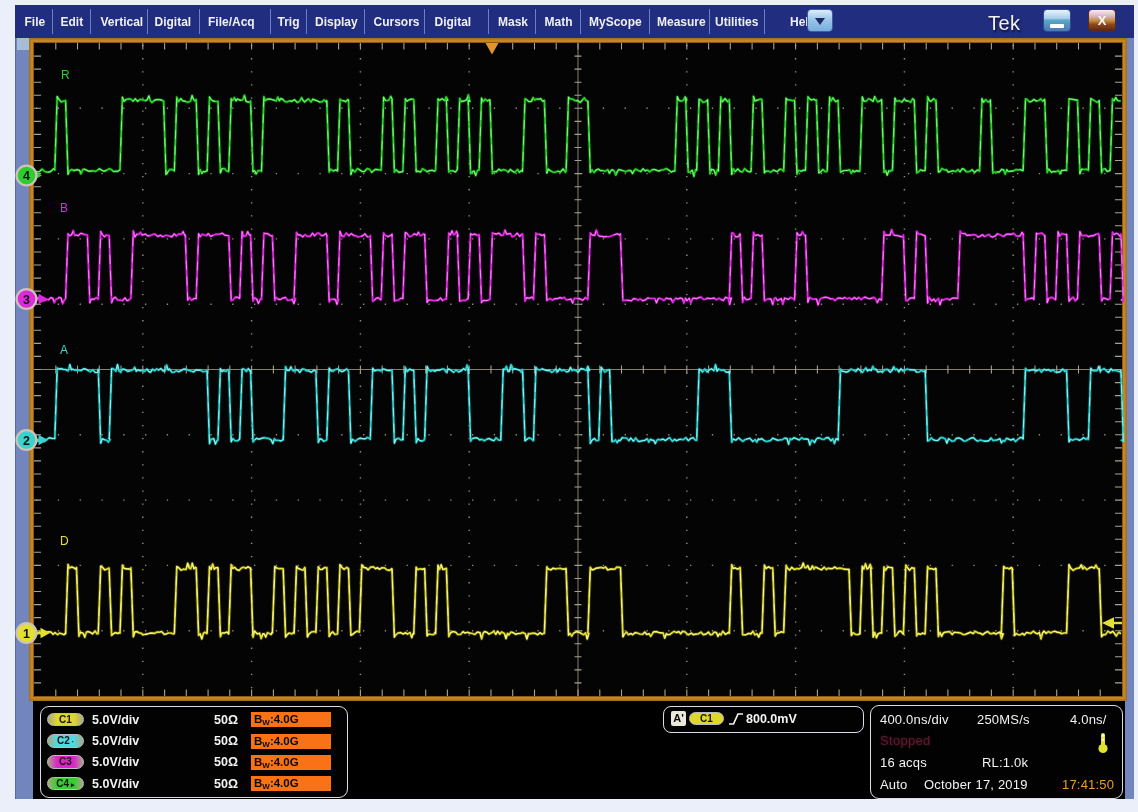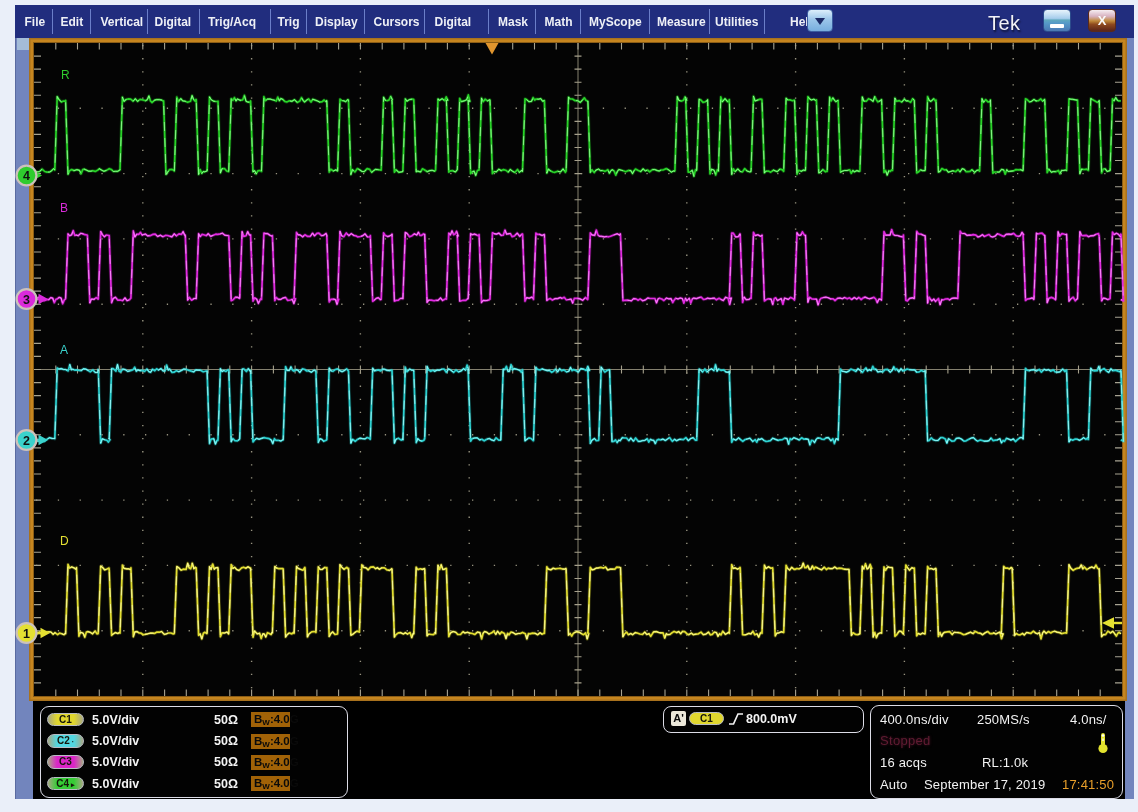--- a/index.html
+++ b/index.html
@@ -17,38 +17,38 @@
 #lstrip:before{content:"";position:absolute;left:1px;top:0px;width:15px;height:12px;background:#a4bcd8}
 #rstrip{position:absolute;left:1125px;top:38px;width:9px;height:761px;background:#7285bd}
 #botblack{position:absolute;left:33px;top:701px;width:1092px;height:98px;background:#000}
 #gratsvg{position:absolute;left:15px;top:37px}
 .panel{position:absolute;background:#020202;border:1.5px solid #dcdce6;border-radius:9px}
 #chpanel{left:40px;top:706px;width:308px;height:92px}
 #trigpanel{left:663px;top:706px;width:201px;height:27px;border-radius:8px}
 #tbpanel{left:870px;top:705px;width:253px;height:94px}
 .pill{position:absolute;width:37px;height:13.5px;border-radius:7px;border:1.5px solid #b8bcc4;color:#15150a;font-size:10px;font-weight:bold;text-align:center;line-height:11px}
 .wt{position:absolute;color:#f4f4f4;font-size:12.5px;font-weight:bold}
-.bwbox{position:absolute;width:39px;height:15px;background:#a16207;color:#0a0a0a;font-size:11.5px;font-weight:bold;padding-left:3px;line-height:14px}
+.bwbox{position:absolute;width:80px;height:15px;background:#f97316;color:#0a0a0a;font-size:11.5px;font-weight:bold;padding-left:3px;line-height:14px}
 .bwbox sub{font-size:8px;font-weight:bold;vertical-align:-2px}
 #trigpanel .abox{position:absolute;left:7px;top:4px;width:15px;height:15px;background:#ece8da;color:#0a0a0a;font-size:11px;font-weight:bold;text-align:center;line-height:15px;border-radius:2px}
 #trigpanel .pill{left:25px;top:4.5px;width:35px}
 #trigpanel .slope{position:absolute;left:64px;top:4px}
 #trigpanel .tv{position:absolute;left:82px;top:5px;color:#f4f4f4;font-size:12.5px;font-weight:bold}
 .tb{position:absolute;color:#f2f2f2;font-size:13px;font-weight:normal;letter-spacing:0.2px}
 #stopped{color:#611c33;font-size:13px;text-shadow:0 0 3px #4a1426;letter-spacing:0.3px}
 #clock{color:#e89e2a}
 </style></head>
 <body>
 <div id="win">
   <div id="menubar">
       <span class="mi" style="left:9.5px">File</span>
       <span class="mi" style="left:45.5px">Edit</span>
       <span class="mi" style="left:85.5px">Vertical</span>
       <span class="mi" style="left:139.5px">Digital</span>
-      <span class="mi" style="left:193px">Trig/Acq</span>
+      <span class="mi" style="left:193px">File/Acq</span>
       <span class="mi" style="left:262.5px">Trig</span>
       <span class="mi" style="left:300px">Display</span>
       <span class="mi" style="left:358.5px">Cursors</span>
       <span class="mi" style="left:419.5px">Digital</span>
       <span class="mi" style="left:483px">Mask</span>
       <span class="mi" style="left:529.5px">Math</span>
       <span class="mi" style="left:574px">MyScope</span>
       <span class="mi" style="left:642px">Measure</span>
       <span class="mi" style="left:700px">Utilities</span>
       <span class="mi" style="left:775px">Help</span>
@@ -171,15 +171,15 @@
   <div class="tb" id="stopped" style="left:880px;top:733px">Stopped</div>
   <svg style="position:absolute;left:1096px;top:731px" width="14" height="24">
     <rect x="5" y="2" width="4" height="13" rx="2" fill="#e2e22e"></rect>
     <circle cx="7" cy="17.5" r="4.6" fill="#e2e22e"></circle>
     <circle cx="7" cy="4.5" r="1.3" fill="#fff"></circle>
     <rect x="6.2" y="7.5" width="1.6" height="2.5" fill="#fff" opacity="0.85"></rect>
   </svg>
   <div class="tb" style="left:880px;top:755px">16 acqs</div>
   <div class="tb" style="left:982px;top:755px">RL:1.0k</div>
   <div class="tb" style="left:880px;top:777px">Auto</div>
-  <div class="tb" style="left:924px;top:777px">September 17, 2019</div>
+  <div class="tb" style="left:924px;top:777px">October 17, 2019</div>
   <div class="tb" id="clock" style="left:1062px;top:777px">17:41:50</div>
 </div>
 
 </body></html>

